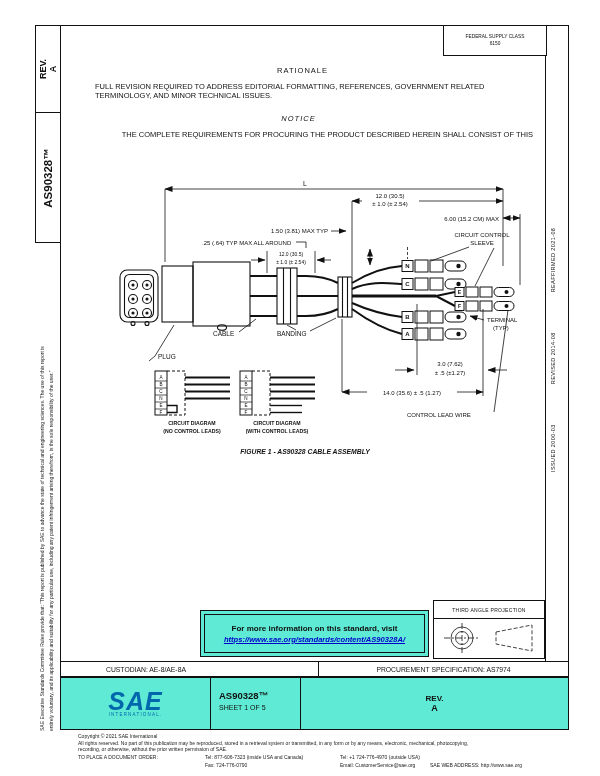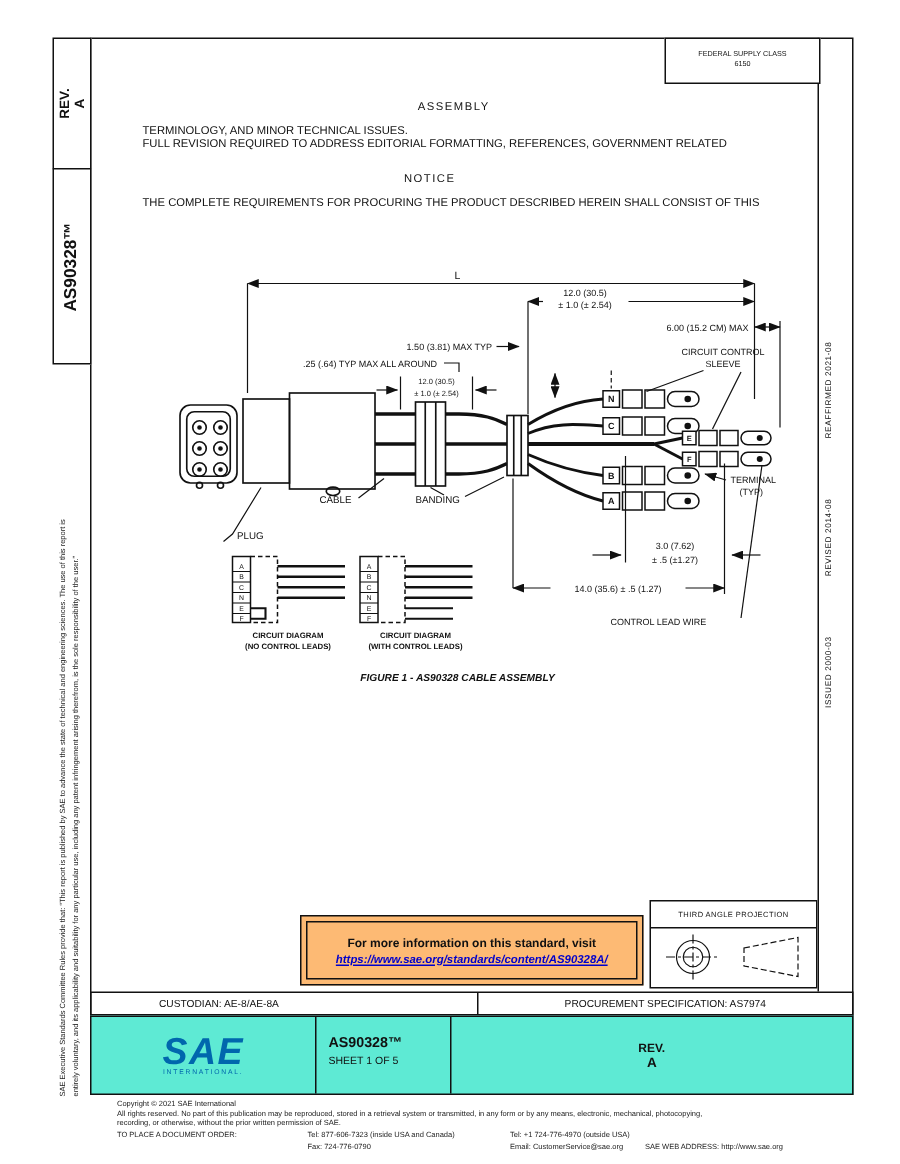--- a/index.html
+++ b/index.html
@@ -43,27 +43,27 @@
     <span>ISSUED 2000-03</span>
     <span>REVISED 2014-08</span>
     <span>REAFFIRMED 2021-08</span>
   </div>
 
   <div class="abs thin flexc" style="left:443px;top:25px;width:104px;height:31px;flex-direction:column;background:#fff;font-size:4.8px;line-height:6.5px;">
     <div>FEDERAL SUPPLY CLASS</div>
     <div>6150</div>
   </div>
 
-  <div class="abs heading" style="left:60px;top:66px;">ASSEMBLY</div>
+  <div class="abs heading" style="left:60px;top:66px;">RATIONALE</div>
   <div class="abs para" style="left:95px;top:82px;">
+    <div>FULL REVISION REQUIRED TO ADDRESS EDITORIAL FORMATTING, REFERENCES, GOVERNMENT RELATED</div>
     <div>TERMINOLOGY, AND MINOR TECHNICAL ISSUES.</div>
-    <div>FULL REVISION REQUIRED TO ADDRESS EDITORIAL FORMATTING, REFERENCES, GOVERNMENT RELATED</div>
-  </div>
-  <div class="abs heading" style="left:44px;top:114px;">NOTICE</div>
-  <div class="abs para" style="left:95px;top:130px;">
+  </div>
+  <div class="abs heading" style="left:56px;top:114px;font-style:italic;">NOTICE</div>
+  <div class="abs para" style="left:95px;top:130px;text-align:right;">
     <div>THE COMPLETE REQUIREMENTS FOR PROCURING THE PRODUCT DESCRIBED HEREIN SHALL CONSIST OF THIS</div>
   </div>
 
   <svg class="abs" style="left:70px;top:176px;" width="470" height="288" viewBox="0 0 470 288">
     <defs>
       <marker id="ah" viewBox="0 0 8 6" refX="7.5" refY="3" markerWidth="8" markerHeight="6" orient="auto-start-reverse" markerUnits="userSpaceOnUse">
         <path d="M0,0 L8,3 L0,6 z" fill="#111"></path>
       </marker>
     </defs>
 
@@ -275,21 +275,21 @@
     <g font-size="5.2" font-weight="bold" text-anchor="middle" fill="#111">
       <text x="122" y="249">CIRCUIT DIAGRAM</text>
       <text x="122" y="256.5">(NO CONTROL LEADS)</text>
       <text x="207" y="249">CIRCUIT DIAGRAM</text>
       <text x="207" y="256.5">(WITH CONTROL LEADS)</text>
     </g>
 
     <text x="235" y="278" font-size="6.8" font-weight="bold" font-style="italic" text-anchor="middle" fill="#111">FIGURE 1 - AS90328 CABLE ASSEMBLY</text>
   </svg>
 
-  <div class="abs frame" style="left:200px;top:610px;width:229px;height:47px;padding:3px;background:#fdba74;">
+  <div class="abs frame" style="left:200px;top:610px;width:229px;height:47px;padding:3px;background:#5eead4;">
     <div class="thin flexc" style="width:100%;height:100%;flex-direction:column;gap:2px;">
       <div style="font-size:8px;font-weight:bold;">For more information on this standard, visit</div>
       <a href="#" class="doclink" style="font-size:7.6px;font-style:italic;">https://www.sae.org/standards/content/AS90328A/</a>
     </div>
   </div>
 
   <div class="abs thin" style="left:433px;top:600px;width:112px;height:59px;background:#fff;">
     <div class="flexc" style="height:17px;border-bottom:1px solid #111;font-size:5px;letter-spacing:.3px;">THIRD ANGLE PROJECTION</div>
     <svg width="110" height="38" viewBox="0 0 110 38">
       <g stroke="#111" stroke-width="0.8" fill="none">

